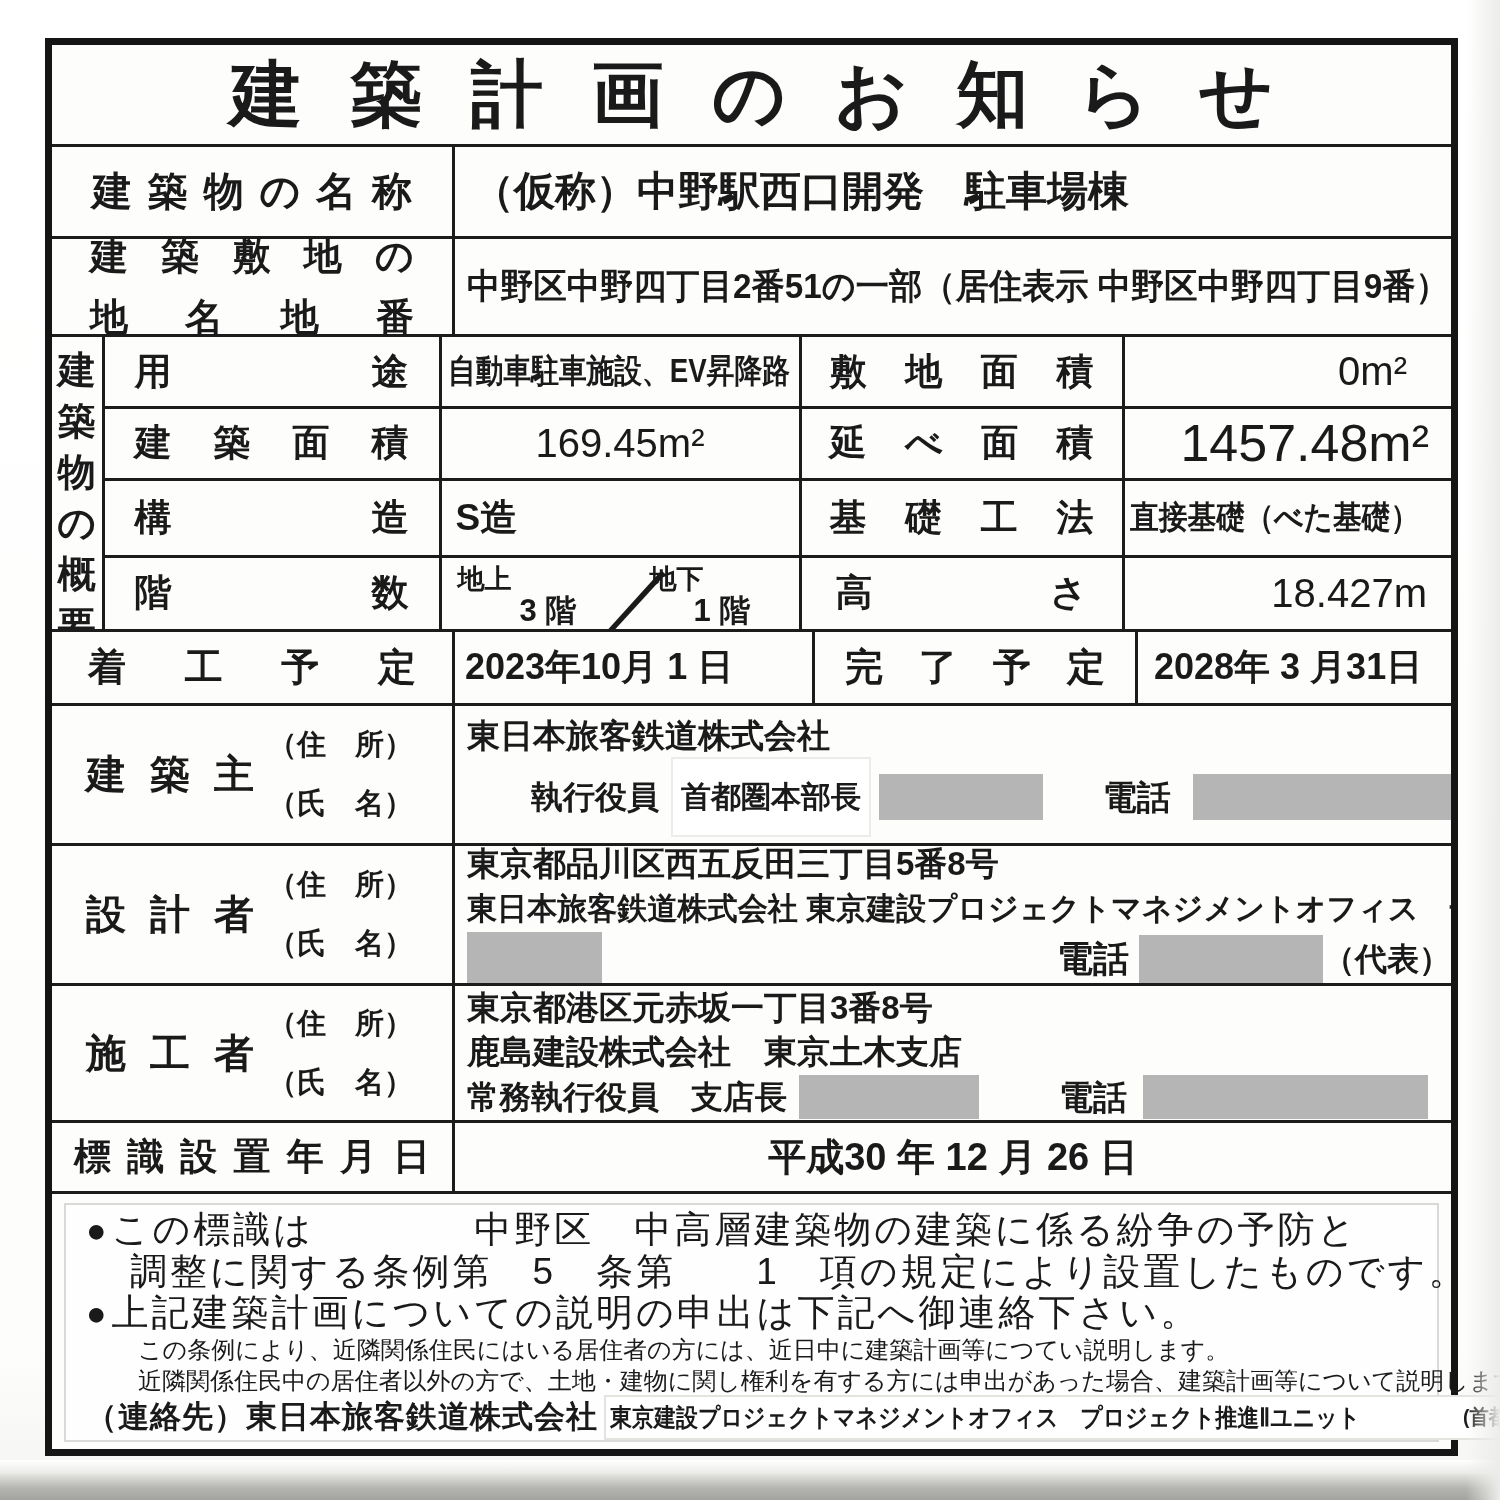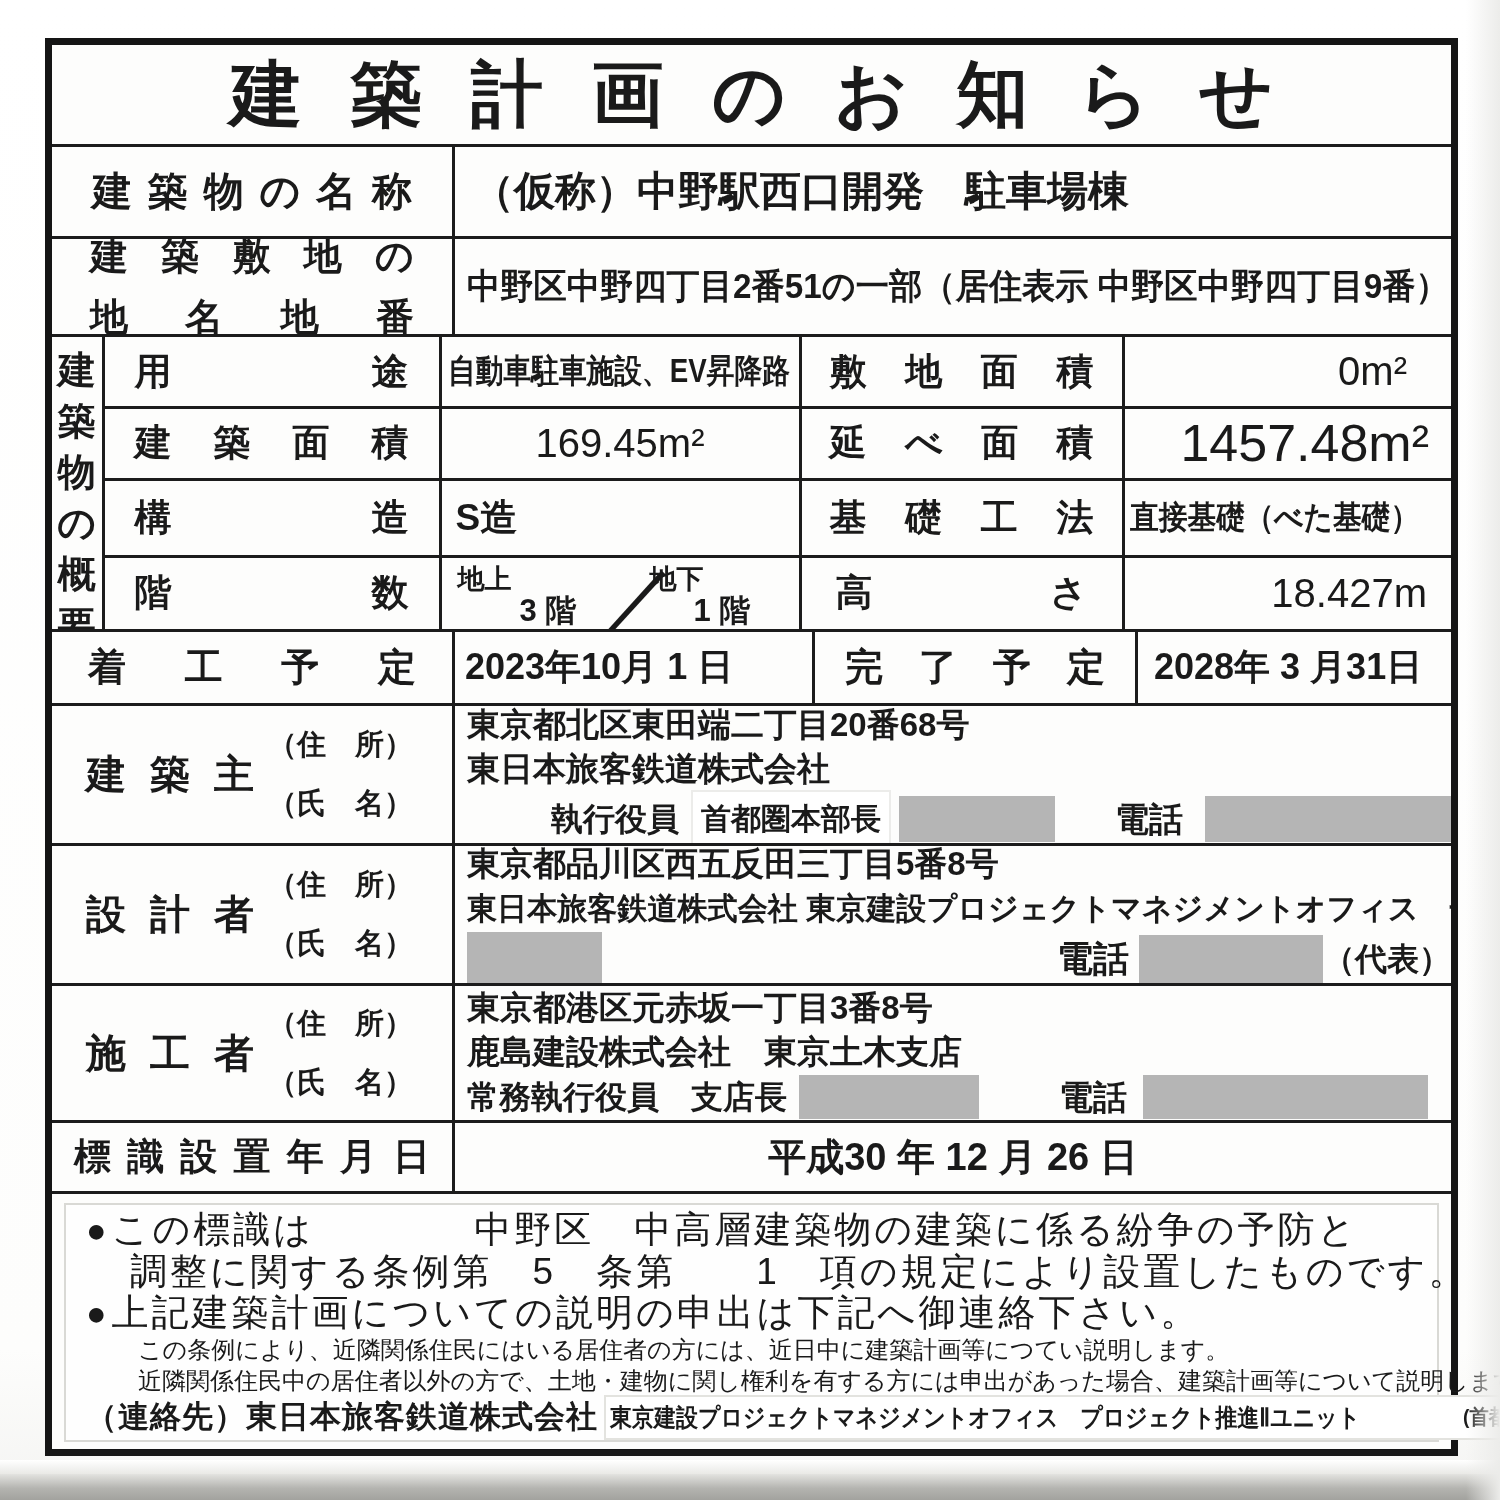--- a/index.html
+++ b/index.html
@@ -48,21 +48,21 @@
   .condense { display:inline-block; transform-origin:left center; white-space:nowrap; font-weight:bold; }
 
   .party-label { display:flex; align-items:center; padding-left:34px; gap:14px; width:100%; }
   .party-big { font-size:40px; font-weight:bold; width:168px; }
   .party-parens { display:flex; flex-direction:column; gap:19px; font-size:29px; font-weight:bold; }
   .party-val { flex-direction:column; align-items:stretch; justify-content:center; padding:2px 0 2px 12px; gap:2px; }
   .pline { font-size:33px; font-weight:bold; line-height:42px; white-space:nowrap; }
   .pline3 { display:flex; align-items:center; }
 
   .redact { background:#b5b5b5; display:inline-block; }
-  .sticker { background:#ffffff; box-shadow:0 0 0 2px #ececea; padding:6px 8px; white-space:nowrap; }
+  .sticker { background:#ffffff; box-shadow:0 0 0 2px #ececea; padding:17px 8px; white-space:nowrap; }
 
   .floors-cell { position:relative; }
   .floors-cell span { position:absolute; font-weight:bold; white-space:nowrap; }
   .fl-above { left:16px; top:3px; font-size:27px; }
   .fl-above-n { left:78px; top:32px; font-size:31px; }
   .fl-slash { left:146px; top:-16px; font-size:92px; font-weight:300 !important; }
   .fl-below { left:208px; top:3px; font-size:27px; }
   .fl-below-n { left:252px; top:32px; font-size:31px; }
 
   .notes-outer { flex-direction:column; align-items:stretch; padding:9px 12px 10px 12px; }
@@ -283,24 +283,23 @@
               <span>築</span>
               <span>主</span>
             </div>
           <div class="party-parens">
             <span>（住　所）</span>
             <span>（氏　名）</span>
           </div>
         </div>
       </div>
       <div class="cell flex1 party-val">
-        <div class="pline">東京都北区東田端二丁目20番68号</div>
         <div class="pline">東日本旅客鉄道株式会社</div>
         <div class="pline pline3">
-          <span style="margin-left:84px;font-size:32px">執行役員</span>
+          <span style="margin-left:64px;font-size:32px">執行役員</span>
           <span class="sticker" style="font-size:30px;margin-left:14px">首都圏本部長</span>
           <span class="redact" style="width:190px;height:46px;margin-left:10px"></span>
           <span style="margin-left:60px;font-size:34px">電話</span>
           <span class="redact" style="width:300px;height:46px;margin-left:22px"></span>
         </div>
       </div>
     </div>
 
     <div class="row" style="height:140px">
       <div class="cell w403 br">

